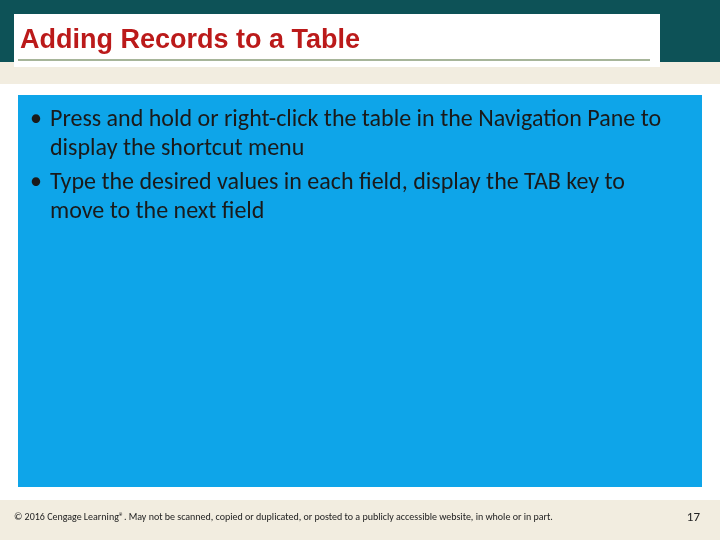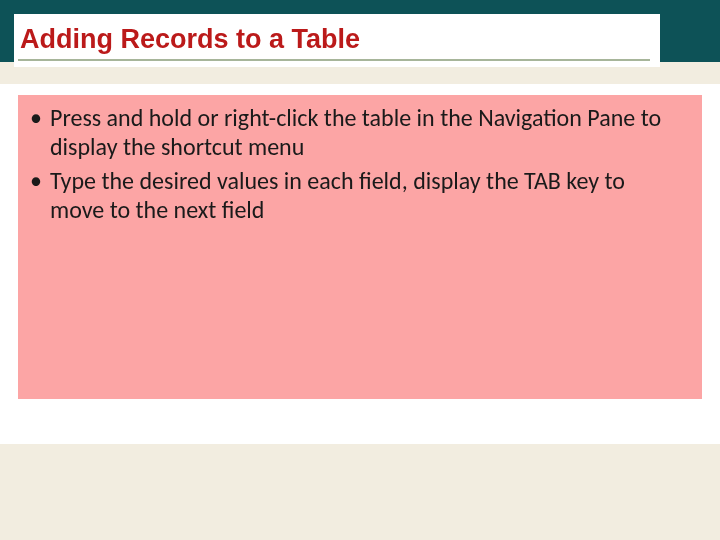--- a/index.html
+++ b/index.html
@@ -3,21 +3,21 @@
 <meta charset="utf-8">
 <style>
   * { margin: 0; padding: 0; box-sizing: border-box; }
   html, body { width: 720px; height: 540px; overflow: hidden; }
   body {
     font-family: Calibri, "Segoe UI", Arial, sans-serif;
     background: #f2ede0;
   }
   .slide {
     width: 720px;
-    height: 444px;
+    height: 532px;
     position: relative;
     background: #ffffff;
   }
   .top-bar {
     position: absolute;
     top: 0; left: 0; right: 0;
     height: 62px;
     background: #0d5257;
   }
   .title-wrap {
@@ -43,21 +43,21 @@
     left: 0; right: 0;
     height: 22px;
     background: #f2ede0;
   }
   .content {
     position: absolute;
     top: 95px;
     left: 18px;
     right: 18px;
     bottom: 45px;
-    background: #fca5a5;
+    background: #0ea5e9;
   }
   ul.bullets {
     list-style: none;
     padding: 8px 18px 0 10px;
   }
   ul.bullets li {
     position: relative;
     font-size: 24px;
     line-height: 1.22;
     color: #1a1a1a;
@@ -105,14 +105,18 @@
     <div class="title">Adding Records to a Table</div>
   </div>
 
   <div class="content">
     <ul class="bullets">
       <li>Press and hold or right-click the table in the Navigation Pane to display the shortcut menu</li>
       <li>Type the desired values in each field, display the TAB key to move to the next field</li>
     </ul>
   </div>
 
+  <div class="footer">
+    <span class="copyright">© 2016 Cengage Learning®. May not be scanned, copied or duplicated, or posted to a publicly accessible website, in whole or in part.</span>
+    <span class="pagenum">17</span>
+  </div>
 
 </div>
 
 </body></html>

